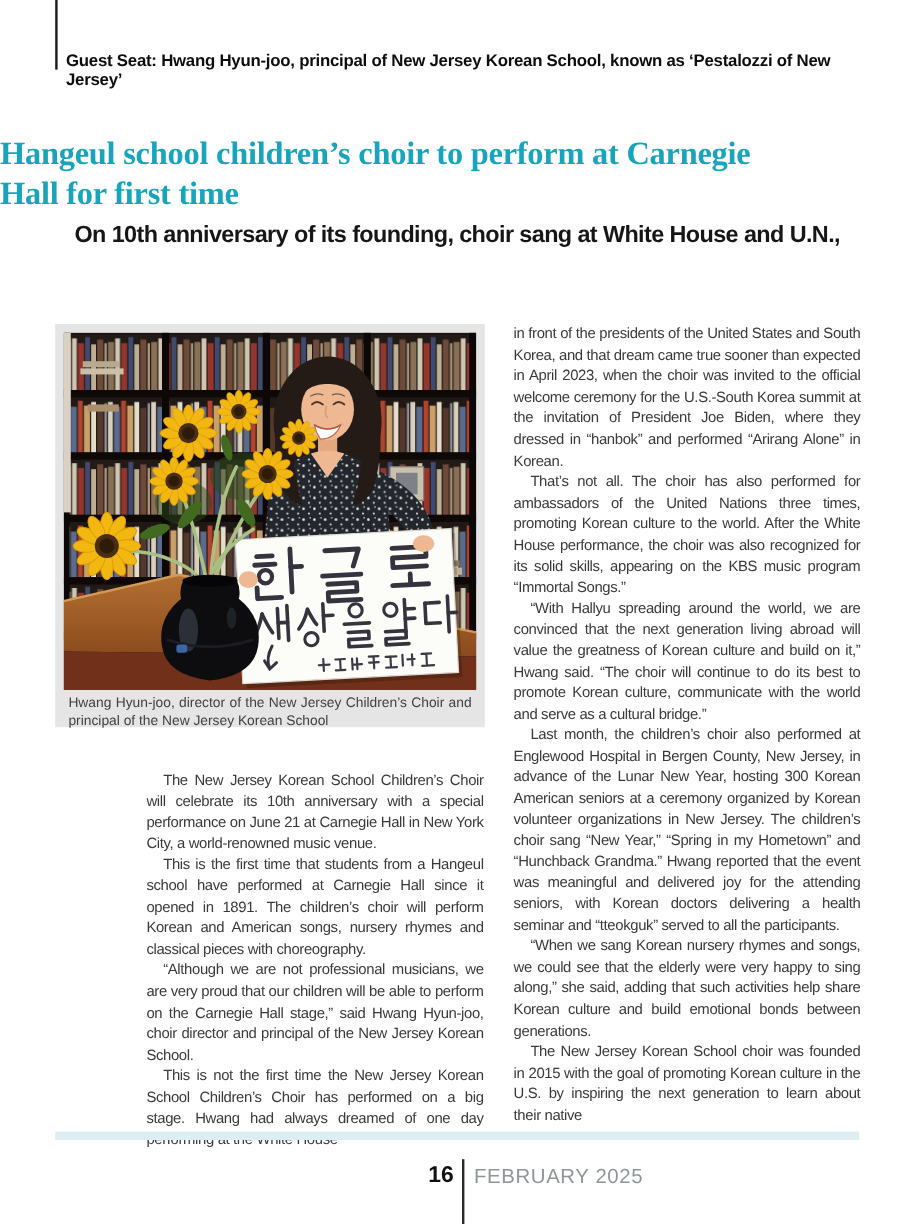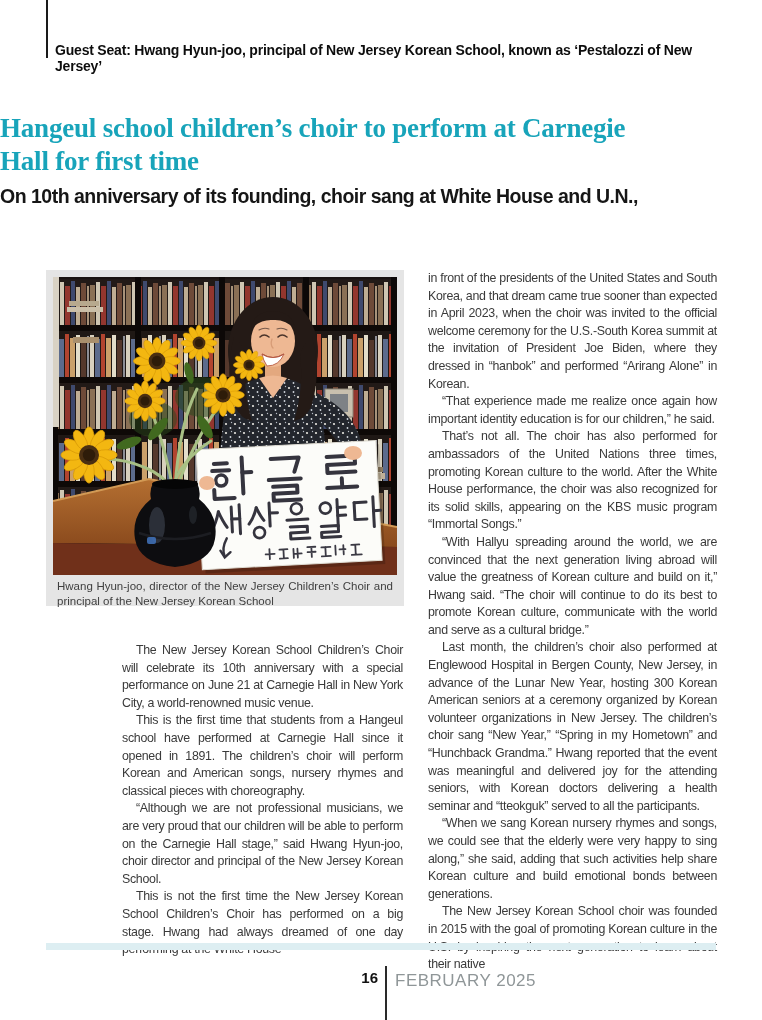--- a/index.html
+++ b/index.html
@@ -4,35 +4,35 @@
 <style>
   html,body{margin:0;padding:0;background:#fff;}
   .page{position:relative;width:762px;height:1020px;background:#ffffff;overflow:hidden;
         font-family:"Liberation Sans",sans-serif;}
   .top-rule{position:absolute;left:46px;top:0;width:2px;height:58px;background:#1a1a1a;}
   .kicker{position:absolute;left:55px;top:42px;width:660px;font-size:14px;font-weight:bold;
           color:#0d0d0d;letter-spacing:-0.2px;}
   .title{position:absolute;left:0;top:112px;width:762px;text-align:left;
          font-family:"Liberation Serif",serif;font-weight:bold;font-size:27px;line-height:33px;
          color:#18a4ba;letter-spacing:-0.2px;}
-  .subtitle{position:absolute;left:0;top:183px;width:762px;
+  .subtitle{position:absolute;left:0;top:183px;width:762px;text-align:center;
             font-size:19.5px;line-height:26px;font-weight:bold;color:#161616;letter-spacing:-0.5px;}
   .photo-block{position:absolute;left:46px;top:270px;width:358px;height:336px;background:#e5e5e5;}
   .photo{position:absolute;left:7px;top:7px;width:344px;height:298px;overflow:hidden;}
   .photo svg{display:block;}
   .caption{position:absolute;left:11px;top:309px;width:336px;font-size:11.5px;line-height:15px;
            color:#3f3f3f;text-align:justify;}
   .body-col{position:absolute;color:#3a3a3a;}
   .body-col p{margin:0;text-align:justify;font-size:12.4px;line-height:17.6px;letter-spacing:-0.3px;}
   .body-col p.indent{text-indent:14px;}
   .col-left{left:122px;top:642px;width:281px;}
   .col-right{left:428px;top:270px;width:289px;}
   .footer-bar{position:absolute;left:46px;top:943px;width:670px;height:7px;background:#ddeef2;}
   .page-num{position:absolute;left:330px;top:969px;width:48px;text-align:right;
-            font-size:15px;font-weight:bold;color:#111;}
+            font-size:19px;font-weight:bold;color:#111;}
   .footer-rule{position:absolute;left:385px;top:966px;width:1.5px;height:54px;background:#2a2a2a;}
   .issue{position:absolute;left:395px;top:971px;font-size:17px;color:#8f9698;letter-spacing:0.5px;}
 </style>
 </head>
 <body>
 
 <div class="page">
 
   <div class="top-rule"></div>
   <div class="kicker">Guest Seat: Hwang Hyun-joo, principal of New Jersey Korean School, known as ‘Pestalozzi of New Jersey’</div>
@@ -259,21 +259,20 @@
 
   <div class="body-col col-left">
     <p class="indent">The New Jersey Korean School Children’s Choir will celebrate its 10th anniversary with a special performance on June 21 at Carnegie Hall in New York City, a world-renowned music venue.</p>
     <p class="indent">This is the first time that students from a Hangeul school have performed at Carnegie Hall since it opened in 1891. The children’s choir will perform Korean and American songs, nursery rhymes and classical pieces with choreography.</p>
     <p class="indent">“Although we are not professional musicians, we are very proud that our children will be able to perform on the Carnegie Hall stage,” said Hwang Hyun-joo, choir director and principal of the New Jersey Korean School.</p>
     <p class="indent">This is not the first time the New Jersey Korean School Children’s Choir has performed on a big stage. Hwang had always dreamed of one day performing at the White House</p>
   </div>
 
   <div class="body-col col-right">
     <p>in front of the presidents of the United States and South Korea, and that dream came true sooner than expected in April 2023, when the choir was invited to the official welcome ceremony for the U.S.-South Korea summit at the invitation of President Joe Biden, where they dressed in “hanbok” and performed “Arirang Alone” in Korean.</p>
-    <p class="indent">“That experience made me realize once again how important identity education is for our children,” he said.</p>
     <p class="indent">That’s not all. The choir has also performed for ambassadors of the United Nations three times, promoting Korean culture to the world. After the White House performance, the choir was also recognized for its solid skills, appearing on the KBS music program “Immortal Songs.”</p>
     <p class="indent">“With Hallyu spreading around the world, we are convinced that the next generation living abroad will value the greatness of Korean culture and build on it,” Hwang said. “The choir will continue to do its best to promote Korean culture, communicate with the world and serve as a cultural bridge.”</p>
     <p class="indent">Last month, the children’s choir also performed at Englewood Hospital in Bergen County, New Jersey, in advance of the Lunar New Year, hosting 300 Korean American seniors at a ceremony organized by Korean volunteer organizations in New Jersey. The children’s choir sang “New Year,” “Spring in my Hometown” and “Hunchback Grandma.” Hwang reported that the event was meaningful and delivered joy for the attending seniors, with Korean doctors delivering a health seminar and “tteokguk” served to all the participants.</p>
     <p class="indent">“When we sang Korean nursery rhymes and songs, we could see that the elderly were very happy to sing along,” she said, adding that such activities help share Korean culture and build emotional bonds between generations.</p>
     <p class="indent">The New Jersey Korean School choir was founded in 2015 with the goal of promoting Korean culture in the U.S. by inspiring the next generation to learn about their native</p>
   </div>
 
   <div class="footer-bar"></div>
   <div class="page-num">16</div>
   <div class="footer-rule"></div>

